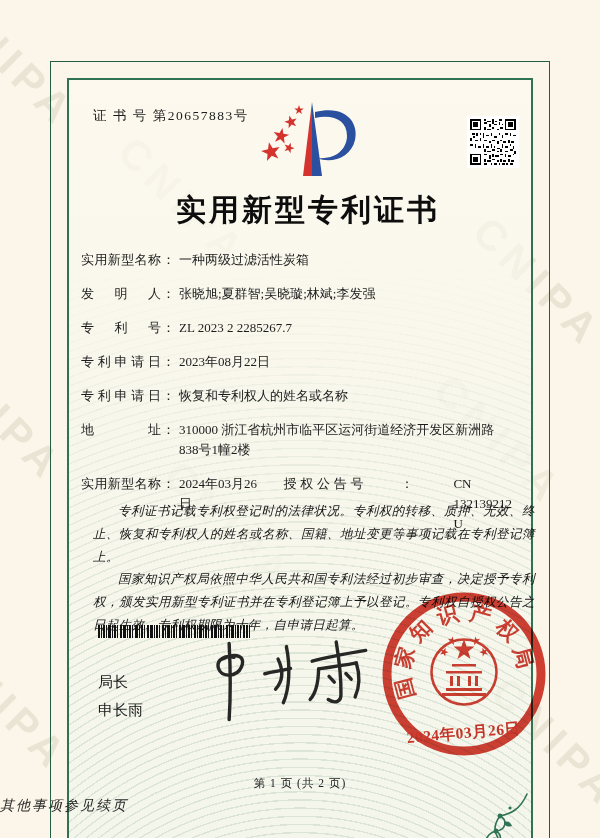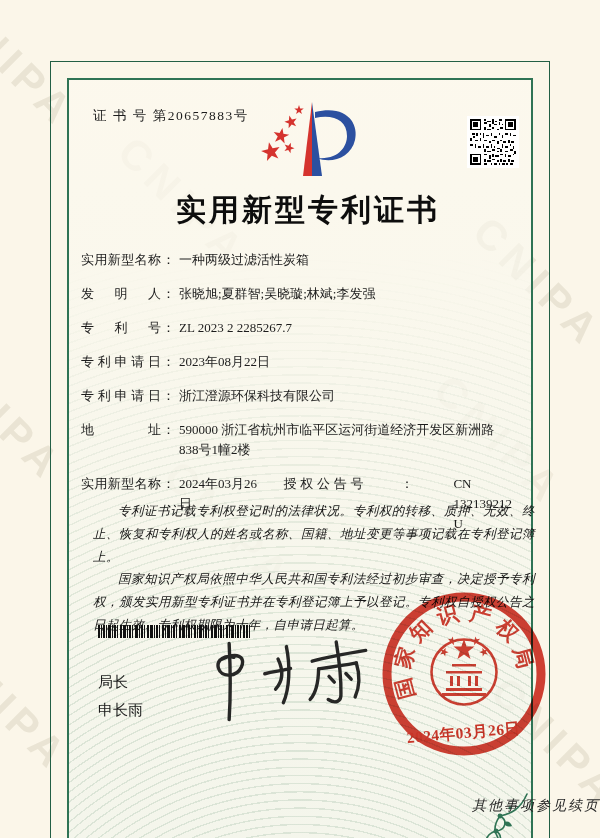--- a/index.html
+++ b/index.html
@@ -63,21 +63,21 @@
   .barcode{position:absolute;left:29px;top:545px;width:154px;height:13px;}
   .signer{position:absolute;left:29px;top:588px;font-size:15px;color:#1a1a1a;line-height:28px;}
   .signature{position:absolute;left:122px;top:552px;width:215px;height:95px;opacity:0.92;}
   .footer-page{
     position:absolute;left:0;right:0;top:696px;text-align:center;
     font-size:11.5px;color:#222;letter-spacing:1px;
   }
   .corner-orn{position:absolute;right:1px;bottom:1px;width:86px;height:86px;pointer-events:none;}
   .seal{position:absolute;left:378px;top:588px;width:172px;height:172px;z-index:5;mix-blend-mode:multiply;}
   .cont-note{
-    position:absolute;left:0;right:0;top:797px;text-align:right;
+    position:absolute;left:0;right:0;top:797px;text-align:left;
     font-size:14px;font-style:italic;letter-spacing:2px;color:#262626;z-index:2;
   }
   .seal text{font-family:"Liberation Serif","DejaVu Serif",serif;}
 </style>
 </head>
 <body>
 
 <div class="page">
 
   <span class="wm wm1">CNIPA</span>
@@ -163,26 +163,26 @@
           <span class="fvalue">ZL 2023 2 2285267.7</span>
         </div>
         <div class="frow">
           <span class="flabel">专利申请日</span>
             <span class="fcolon">：</span>
           <span class="fvalue">2023年08月22日</span>
         </div>
         <div class="frow">
           <span class="flabel">专利申请日</span>
             <span class="fcolon">：</span>
-          <span class="fvalue">浙江澄源环保科技有限公司</span>
+          <span class="fvalue">恢复和专利权人的姓名或名称</span>
         </div>
         <div class="frow">
           <span class="flabel">地址</span>
             <span class="fcolon">：</span>
-          <span class="fvalue" style="max-width:330px">590000 浙江省杭州市临平区运河街道经济开发区新洲路838号1幢2楼</span>
+          <span class="fvalue" style="max-width:330px">310000 浙江省杭州市临平区运河街道经济开发区新洲路838号1幢2楼</span>
         </div>
         <div class="frow">
           <span class="flabel">实用新型名称</span>
             <span class="fcolon">：</span>
           <span>2024年03月26日</span>
           <span class="grant2">
             <span class="flabel">授权公告号</span>
               <span class="fcolon">：</span>
             <span>CN 132139212 U</span>
           </span>
@@ -213,20 +213,21 @@
           <path d="M122 30 C140 26 158 24 176 22"></path>
           <path d="M147 12 C149 30 150 50 149 64 C149 72 143 74 136 69"></path>
           <path d="M128 38 C127 52 124 62 118 68"></path>
           <path d="M128 38 C140 37 152 36 166 34"></path>
           <path d="M166 34 C169 46 168 58 163 68"></path>
           <path d="M138 46 L143 52"></path>
           <path d="M155 44 L160 50"></path>
         </g>
       </svg>
 
+      <div class="footer-page">第 1 页 (共 2 页)</div>
     </div>
   </div>
 
   <svg class="seal" viewBox="0 0 172 172">
     <circle cx="86" cy="86" r="77" fill="none" stroke="#d0372b" stroke-width="9" opacity="0.95"></circle>
     <g fill="#d0372b" font-weight="bold" font-size="21" text-anchor="middle" opacity="0.95">
       <text x="27.0" y="107.5" transform="rotate(-105 27.0 100.5)">国</text>
       <text x="27.0" y="76.5" transform="rotate(-75 27.0 69.5)">家</text>
       <text x="42.6" y="49.6" transform="rotate(-45 42.6 42.6)">知</text>
       <text x="69.5" y="34.0" transform="rotate(-15 69.5 27.0)">识</text>

